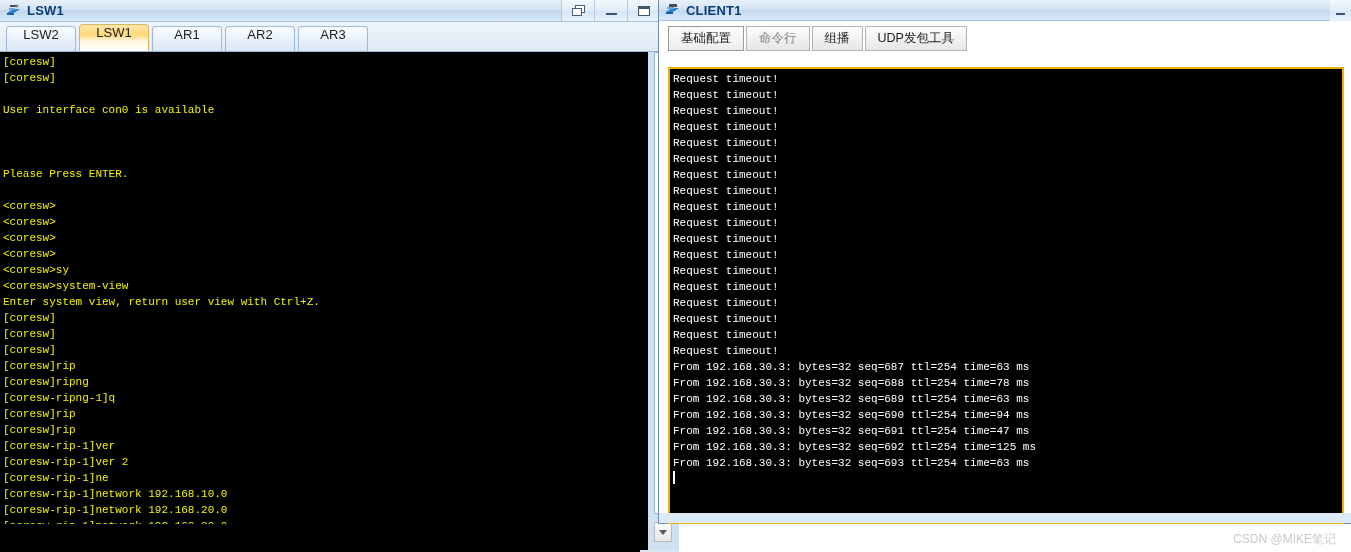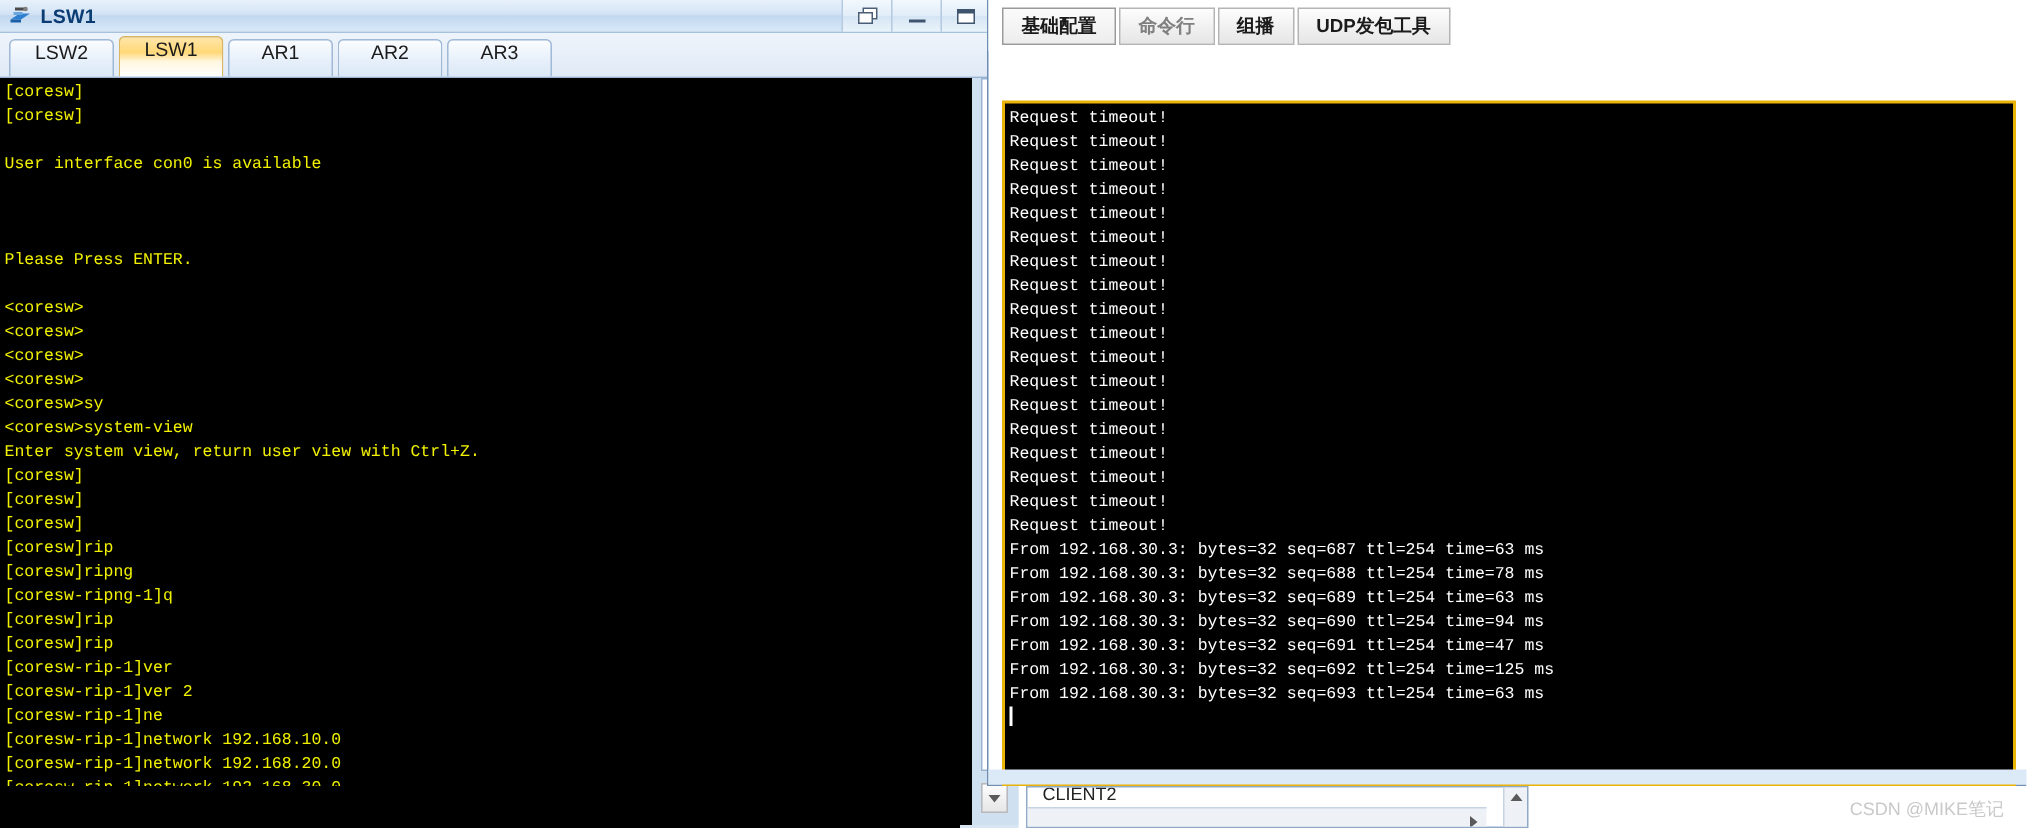--- a/index.html
+++ b/index.html
@@ -86,21 +86,20 @@
   }
 
   
   .tabstrip2 {
     height: 34px;
     background: #ffffff;
     display: flex;
     align-items: center;
     padding-left: 9px;
     gap: 2px;
-    font-weight: bold;
   }
   .tab2 {
     height: 25px;
     padding: 0 12px;
     display: flex; align-items: center; justify-content: center;
     font-size: 12.5px;
     color: #1b1b1b;
     border: 1px solid #b4b4b4;
     background: linear-gradient(to bottom,#fdfdfd 0%, #f1f1f1 50%, #e6e6e6 100%);
     white-space: nowrap;
@@ -209,20 +208,37 @@
         <div style="position:absolute;left:6px;top:0;width:16px;height:462px;background:#ffffff;border:1px solid #9ab5d3;"></div>
         <div class="sb-btn" style="position:absolute;left:6px;top:470px;width:18px;height:20px;">
           <span class="arrow-d"></span>
         </div>
       </div>
     </div>
   </div>
 
   <div class="win" id="rightWin" style="left:658px; top:0; width:693px; height:524px; border-top:none; border-right:none;">
 
+    <div class="titlebar" style="height:21px;">
+      <span class="app-icon">
+        <svg width="17" height="15" viewBox="0 0 17 15">
+          <path d="M2 9 L9 9 L15 5 L8 5 Z" fill="#2f7fd1"></path>
+          <path d="M2 9 L2 11 L9 11 L9 9 Z" fill="#1b5fa8"></path>
+          <rect x="5" y="1" width="8" height="3" rx="0.5" fill="#4a4a4a"></rect>
+          <rect x="3" y="4" width="7" height="2" fill="#6aa6de"></rect>
+        </svg>
+      </span>
+      <span class="title-text">CLIENT1</span>
+
+      <div class="win-btns">
+        <div class="win-btn" style="width:21px;overflow:hidden;border-left:none;">
+          <span class="glyph-min" style="width:9px;"></span>
+        </div>
+      </div>
+    </div>
 
     <div class="tabstrip2" id="rightTabs">
         <div class="tab2 active">
           <span>基础配置</span>
         </div>
         <div class="tab2 dim">
           <span>命令行</span>
         </div>
         <div class="tab2">
           <span>组播</span>
@@ -232,28 +248,18 @@
         </div>
       </div>
 
     <div style="position:absolute; left:9px; top:67px; width:676px; height:457px; background:#eab308; padding:2px;">
       <div class="term term-white" id="rightTerm" style="width:100%; height:100%; background:#000;"><div class="ln">Request timeout!</div><div class="ln">Request timeout!</div><div class="ln">Request timeout!</div><div class="ln">Request timeout!</div><div class="ln">Request timeout!</div><div class="ln">Request timeout!</div><div class="ln">Request timeout!</div><div class="ln">Request timeout!</div><div class="ln">Request timeout!</div><div class="ln">Request timeout!</div><div class="ln">Request timeout!</div><div class="ln">Request timeout!</div><div class="ln">Request timeout!</div><div class="ln">Request timeout!</div><div class="ln">Request timeout!</div><div class="ln">Request timeout!</div><div class="ln">Request timeout!</div><div class="ln">Request timeout!</div><div class="ln">From 192.168.30.3: bytes=32 seq=687 ttl=254 time=63 ms</div><div class="ln">From 192.168.30.3: bytes=32 seq=688 ttl=254 time=78 ms</div><div class="ln">From 192.168.30.3: bytes=32 seq=689 ttl=254 time=63 ms</div><div class="ln">From 192.168.30.3: bytes=32 seq=690 ttl=254 time=94 ms</div><div class="ln">From 192.168.30.3: bytes=32 seq=691 ttl=254 time=47 ms</div><div class="ln">From 192.168.30.3: bytes=32 seq=692 ttl=254 time=125 ms</div><div class="ln">From 192.168.30.3: bytes=32 seq=693 ttl=254 time=63 ms</div><div class="ln"><span class="caret"></span></div></div>
     </div>
 
     <div style="position:absolute; left:0; bottom:0; width:693px; height:10px; background:#dce9f7;"></div>
   </div>
 
-  <div style="position:absolute; left:684px; top:524px; width:335px; height:28px;
-              background:#ffffff; border:1px solid #8fa9c6; overflow:hidden;">
-    <div style="position:absolute; left:10px; top:-3px; font-size:12px; color:#222; font-family:'Liberation Sans',sans-serif;">CLIENT2</div>
-    <div style="position:absolute; left:0; top:13px; width:306px; height:15px; background:#eef2f6; border-top:1px solid #c6d3e0;">
-      <div class="arrow-r" style="position:absolute; right:6px; top:5px;"></div>
-    </div>
-    <div style="position:absolute; right:0; top:0; width:16px; height:28px; background:#eef2f6; border-left:1px solid #c6d3e0;">
-      <div class="arrow-u" style="position:absolute; left:4px; top:4px;"></div>
-    </div>
-  </div>
 
   <div style="position:absolute; left:0; top:524px; width:640px; height:28px; background:#000;"></div>
 
   <div class="watermark" style="right:15px; bottom:4px;">CSDN @MIKE笔记</div>
 
 </div>
 
 </body></html>

